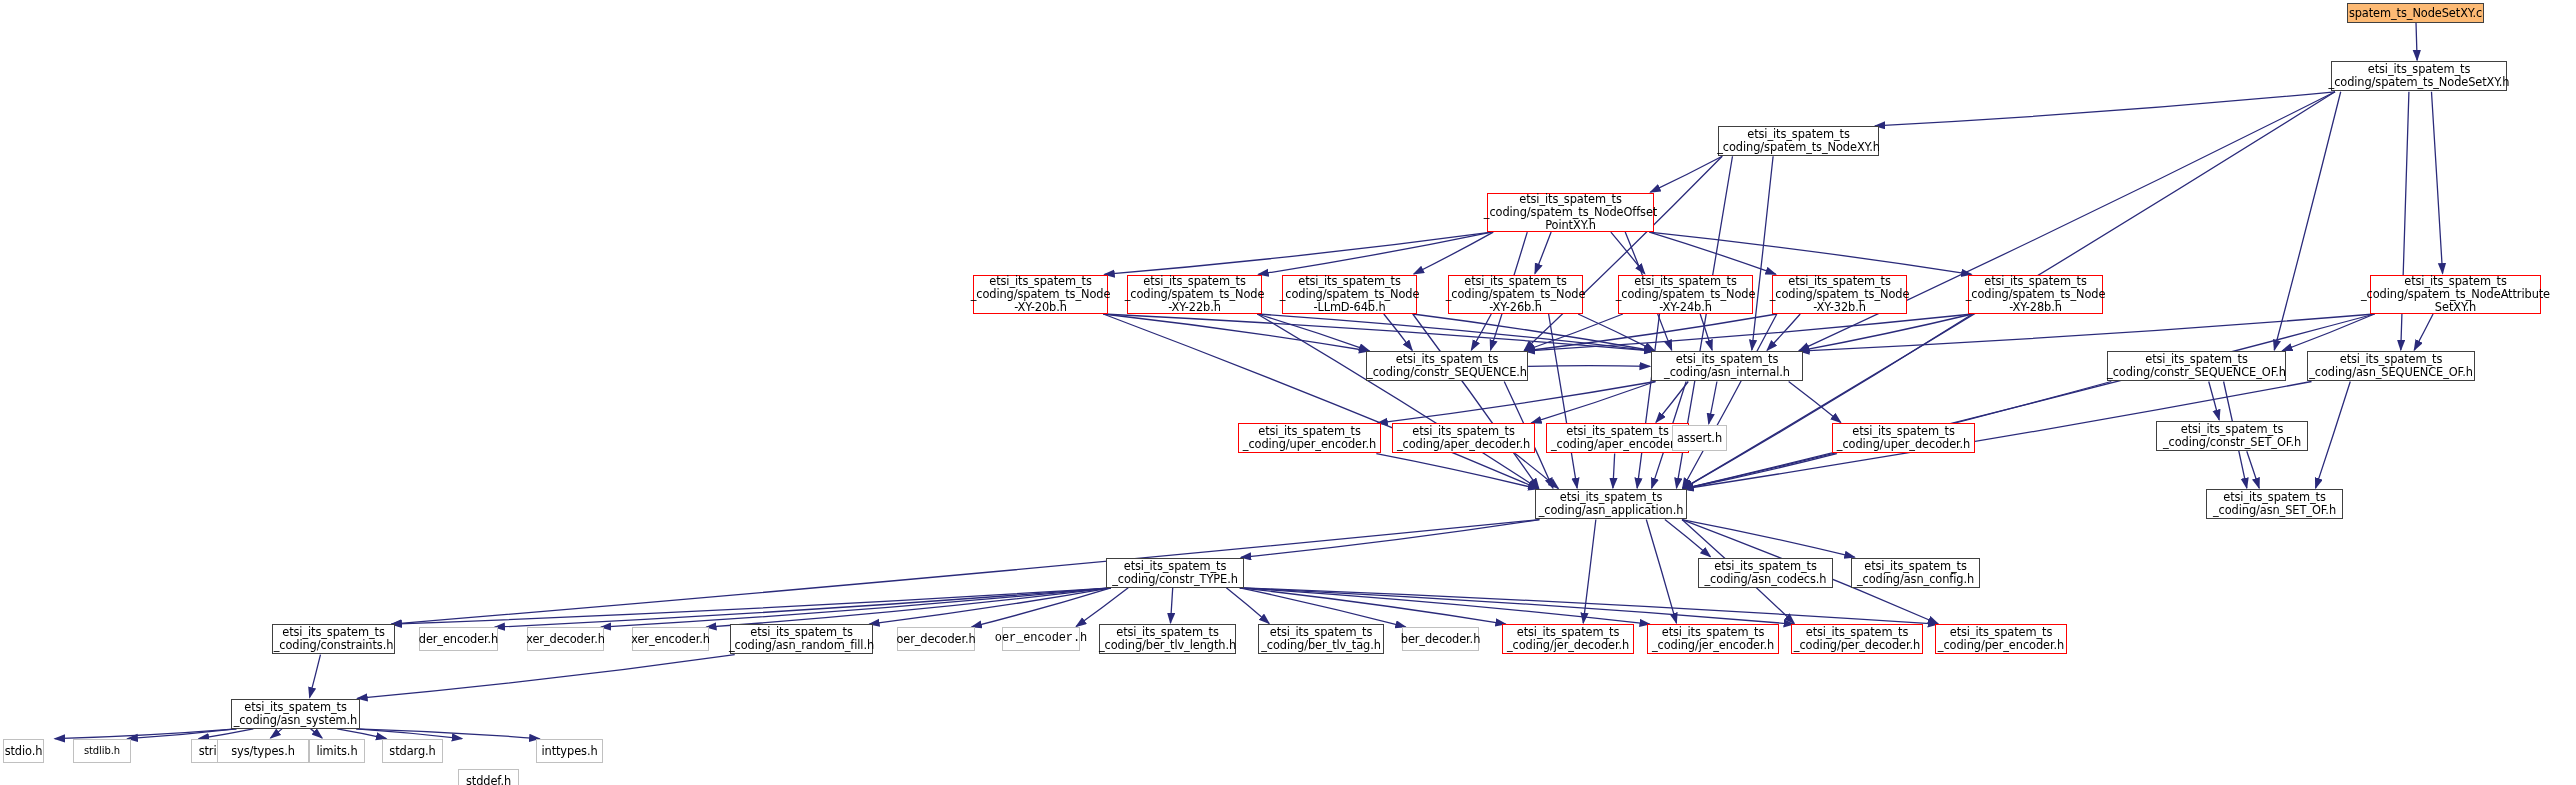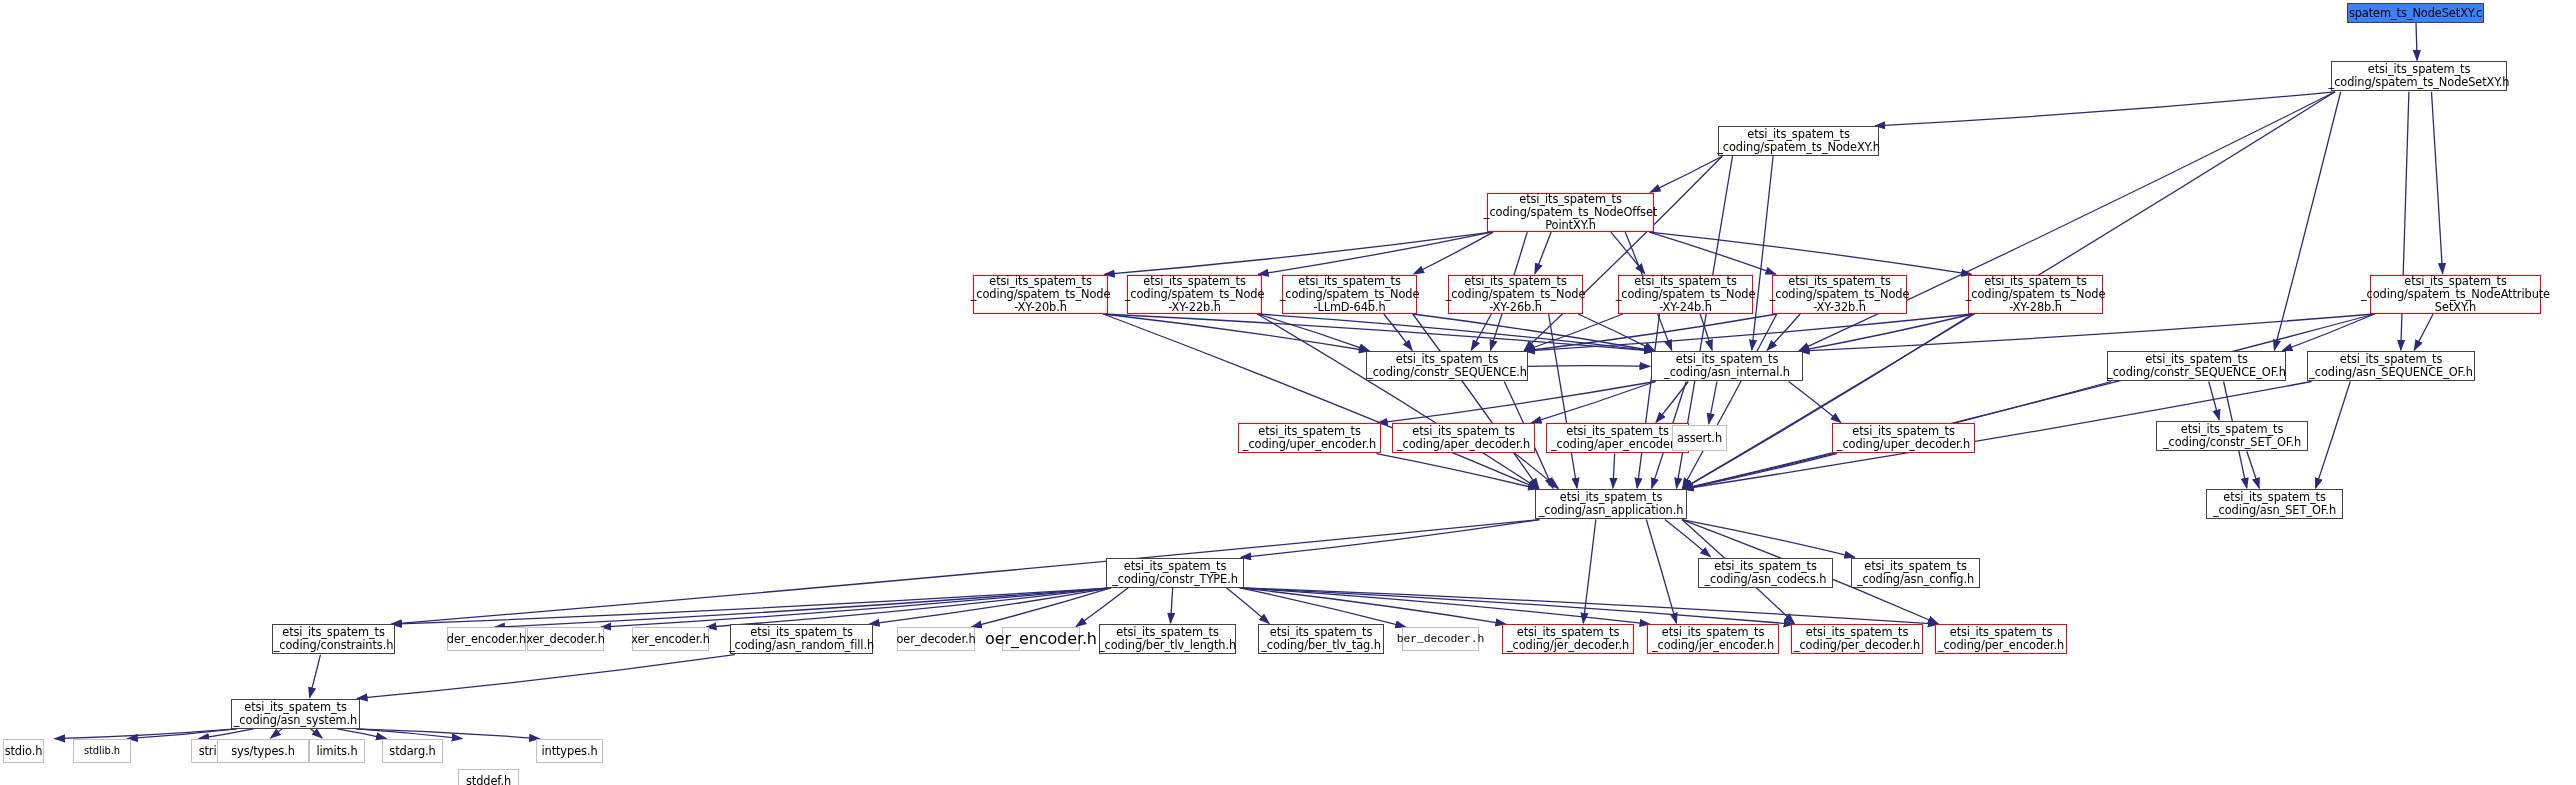--- a/index.html
+++ b/index.html
@@ -23,21 +23,21 @@
     font-size:11.4px;
     line-height:1.12;
     white-space:pre-line;
     letter-spacing:-0.1px;
     padding:1.5px 3px;
     z-index:5;
   }
   .node.black{border-color:#404040;border-width:1.5px;}
   .node.red{border-color:#ff0000;border-width:1.5px;}
   .node.grey{border-color:#c0c0c0;border-width:1.2px;}
-  .node.root{background:#3b82f6;border-color:#404040;border-width:1.5px;}
+  .node.root{background:#fdba74;border-color:#404040;border-width:1.5px;}
 </style>
 </head>
 <body>
 
 <div id="canvas">
   <svg id="edges" xmlns="http://www.w3.org/2000/svg" viewBox="0 0 3395 1035" width="2576" height="785">
     <defs>
       <marker id="arrow" markerWidth="9" markerHeight="9" refX="8" refY="3.2" orient="auto" markerUnits="strokeWidth">
         <path d="M0,0 L9,3.2 L0,6.4 z" fill="#2a2a7a"></path>
       </marker>
@@ -196,32 +196,32 @@
     <div class="node black" style="left: 2206px; top: 489px; width: 137px; height: 30px;">etsi_its_spatem_ts
 _coding/asn_SET_OF.h</div>
     <div class="node black" style="left: 1106px; top: 558px; width: 138px; height: 30px;">etsi_its_spatem_ts
 _coding/constr_TYPE.h</div>
     <div class="node black" style="left: 1698px; top: 558px; width: 135px; height: 30px;">etsi_its_spatem_ts
 _coding/asn_codecs.h</div>
     <div class="node black" style="left: 1851px; top: 558px; width: 129px; height: 30px;">etsi_its_spatem_ts
 _coding/asn_config.h</div>
     <div class="node black" style="left: 272px; top: 624px; width: 123px; height: 30px;">etsi_its_spatem_ts
 _coding/constraints.h</div>
-    <div class="node grey" style="left: 419px; top: 627px; width: 79px; height: 24px; font-size: 11.4px; margin-left: 28px;">der_encoder.h</div>
+    <div class="node grey" style="left: 419px; top: 627px; width: 79px; height: 24px; font-size: 11.4px;">der_encoder.h</div>
     <div class="node grey" style="left: 527px; top: 627px; width: 77px; height: 24px; font-size: 11.4px;">xer_decoder.h</div>
     <div class="node grey" style="left: 632px; top: 627px; width: 77px; height: 24px; font-size: 11.4px;">xer_encoder.h</div>
     <div class="node black" style="left: 730px; top: 624px; width: 143px; height: 30px;">etsi_its_spatem_ts
 _coding/asn_random_fill.h</div>
     <div class="node grey" style="left: 897px; top: 627px; width: 78px; height: 24px; font-size: 11.4px;">oer_decoder.h</div>
-    <div class="node grey" style="left: 1002px; top: 627px; width: 78px; height: 24px; font-size: 16px;">oer_encoder.h</div>
+    <div class="node grey" style="left: 1002px; top: 627px; width: 78px; height: 24px; font-size: 12px; font-family: Liberation Mono, monospace;">oer_encoder.h</div>
     <div class="node black" style="left: 1099px; top: 624px; width: 137px; height: 30px;">etsi_its_spatem_ts
 _coding/ber_tlv_length.h</div>
     <div class="node black" style="left: 1258px; top: 624px; width: 126px; height: 30px;">etsi_its_spatem_ts
 _coding/ber_tlv_tag.h</div>
-    <div class="node grey" style="left: 1402px; top: 627px; width: 77px; height: 24px; font-size: 11.4px; font-family: Liberation Mono, monospace;">ber_decoder.h</div>
+    <div class="node grey" style="left: 1402px; top: 627px; width: 77px; height: 24px; font-size: 11.4px;">ber_decoder.h</div>
     <div class="node red" style="left: 1502px; top: 624px; width: 132px; height: 30px;">etsi_its_spatem_ts
 _coding/jer_decoder.h</div>
     <div class="node red" style="left: 1647px; top: 624px; width: 132px; height: 30px;">etsi_its_spatem_ts
 _coding/jer_encoder.h</div>
     <div class="node red" style="left: 1791px; top: 624px; width: 132px; height: 30px;">etsi_its_spatem_ts
 _coding/per_decoder.h</div>
     <div class="node red" style="left: 1935px; top: 624px; width: 132px; height: 30px;">etsi_its_spatem_ts
 _coding/per_encoder.h</div>
     <div class="node black" style="left: 231px; top: 699px; width: 129px; height: 30px;">etsi_its_spatem_ts
 _coding/asn_system.h</div>

